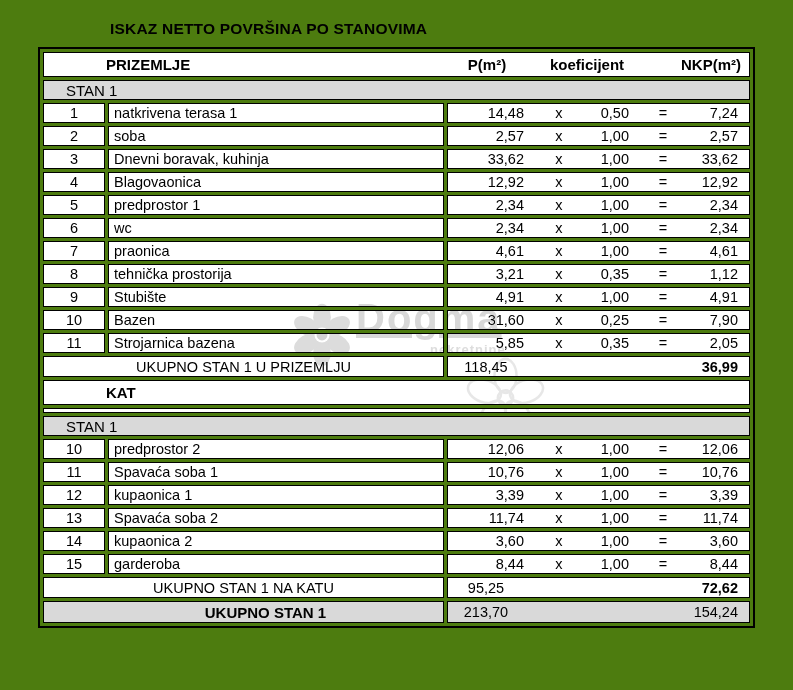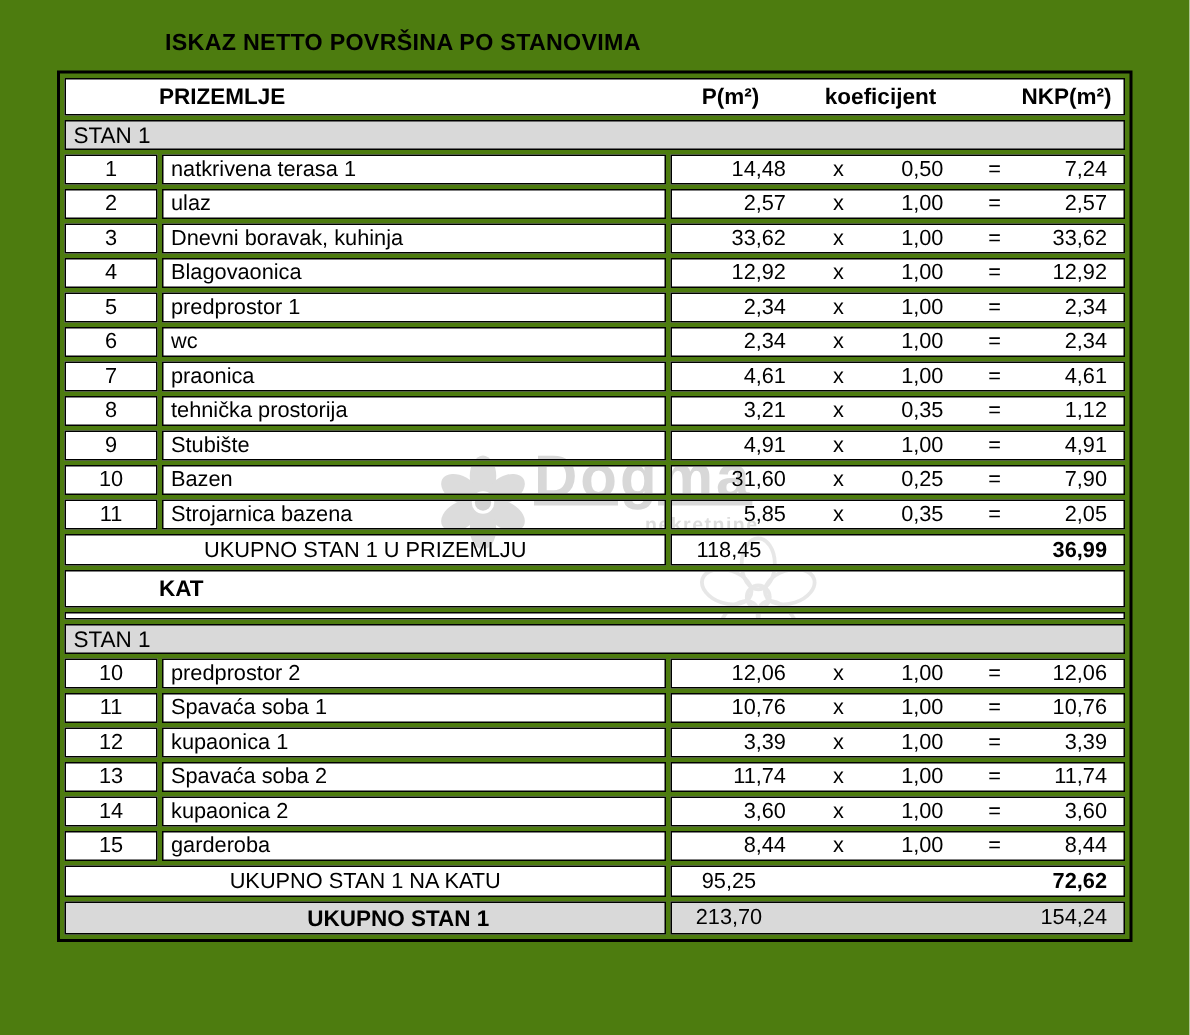--- a/index.html
+++ b/index.html
@@ -14,21 +14,21 @@
 
   
   tr.hdr td{height:25px;font-weight:bold;font-size:15px;}
   .hdr-grid{display:grid;grid-template-columns:62px 1fr 300px;align-items:center;}
   .hcols{display:grid;grid-template-columns:76px 104px 1fr;align-items:center;}
   .hp{text-align:center;}
   .hk{text-align:center;padding-left:20px;}
   .hn{text-align:right;padding-right:8px;}
 
   
-  tr.stan td{height:20px;background:#d9d9d9;padding-left:5px;font-size:15px;}
+  tr.stan td{height:20px;background:#d9d9d9;padding-left:22px;font-size:15px;}
 
   
   tr.data td{height:20px;}
   td.num{text-align:center;}
   td.desc{padding-left:5px;margin-left:20px;}
   td.vals{padding:0;}
   .vgrid{display:grid;grid-template-columns:76px 58px 47px 62px 1fr;align-items:center;}
   .vp{text-align:right;}
   .vx{text-align:center;padding-left:12px;}
   .vk{text-align:right;}
@@ -128,21 +128,21 @@
           <span class="vp">14,48</span>
           <span class="vx">x</span>
           <span class="vk">0,50</span>
           <span class="veq">=</span>
           <span class="vn">7,24</span>
         </div>
       </td>
     </tr>
         <tr class="data">
       <td class="num">2</td>
-      <td class="desc">ulaz</td>
+      <td class="desc">soba</td>
       <td class="vals">
         <div class="vgrid">
           <span class="vp">2,57</span>
           <span class="vx">x</span>
           <span class="vk">1,00</span>
           <span class="veq">=</span>
           <span class="vn">2,57</span>
         </div>
       </td>
     </tr>

